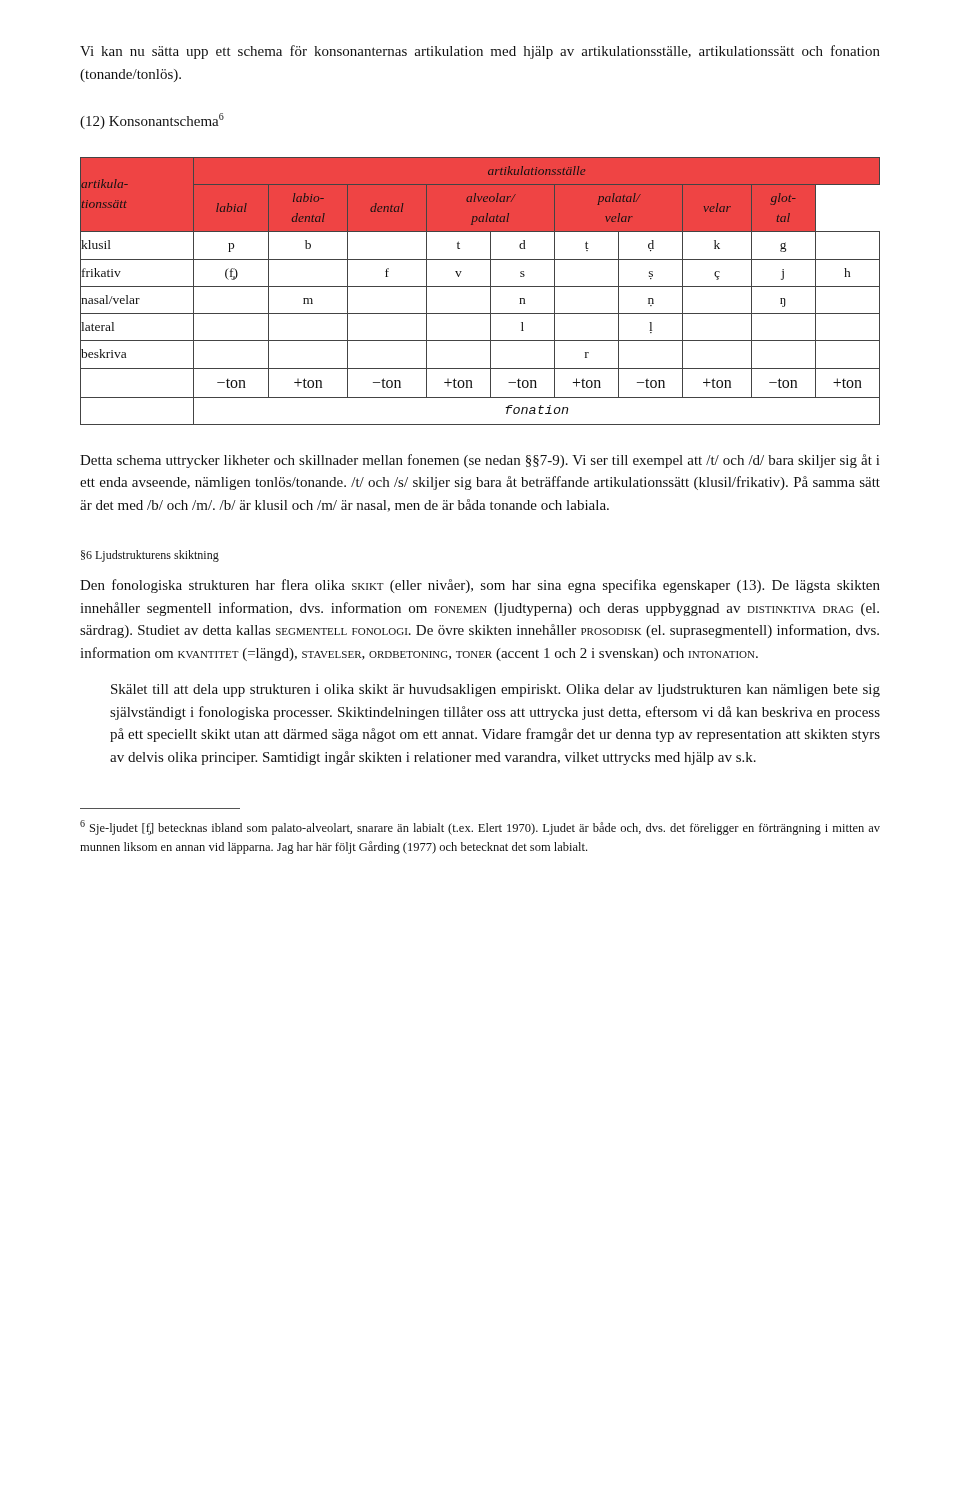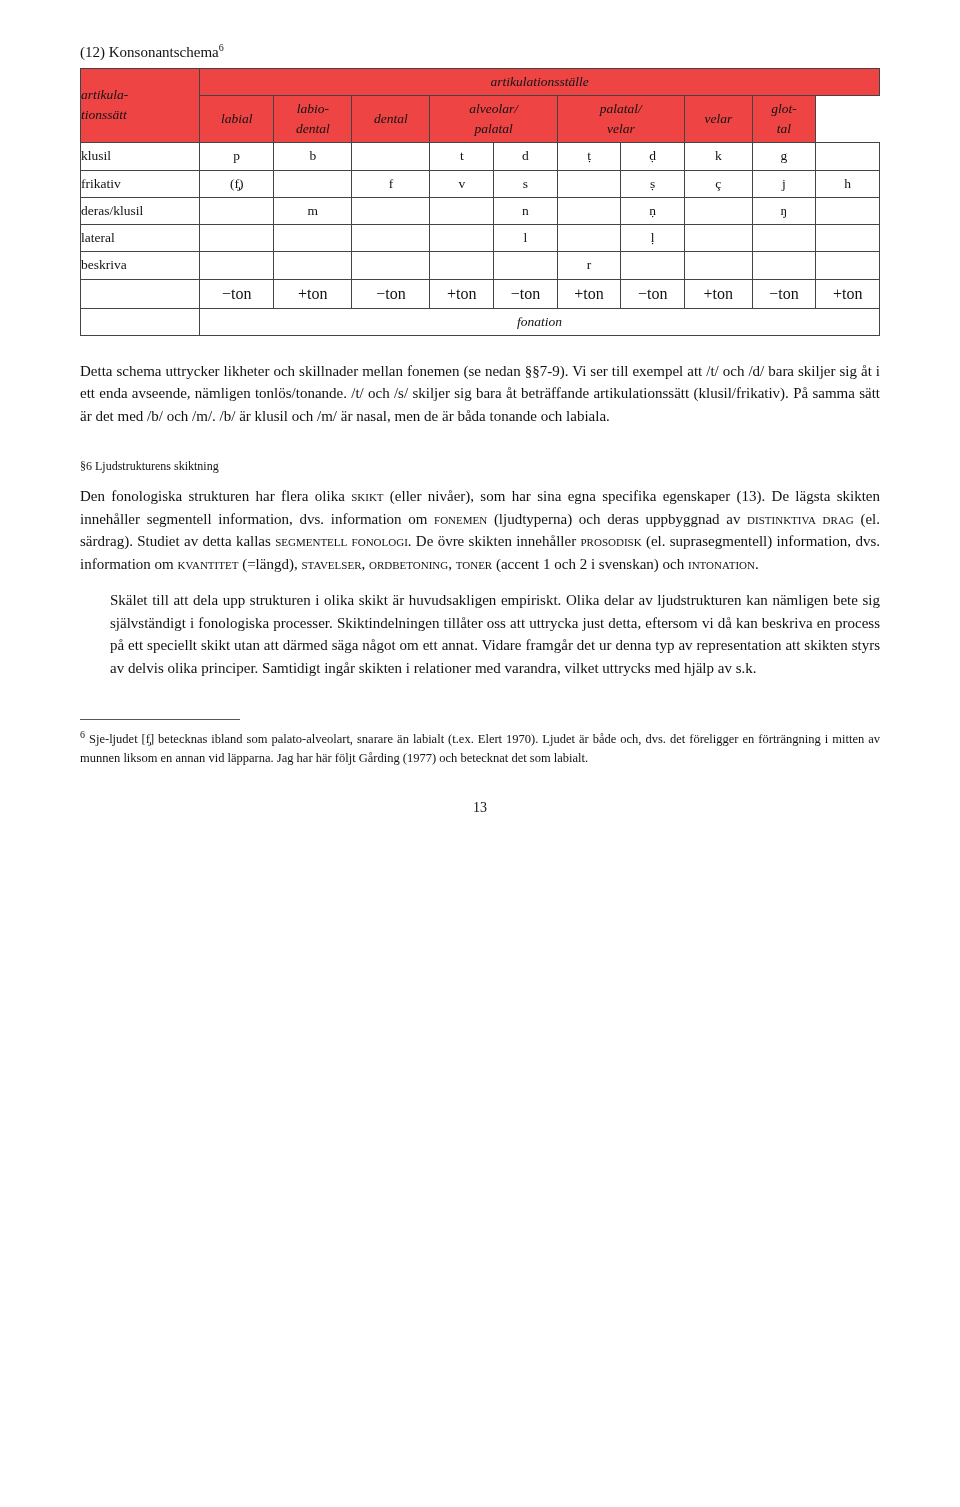--- a/index.html
+++ b/index.html
@@ -19,21 +19,21 @@
     }
     .intro-para {
       text-align: justify;
       margin-bottom: 24px;
     }
     .schema-section {
       margin-bottom: 24px;
     }
     .schema-label {
       font-size: 15px;
-      margin-bottom: 4px;
+      margin-bottom: 24px;
     }
     .schema-table-wrapper {
       width: 100%;
       overflow-x: auto;
     }
     table.konsonant {
       border-collapse: collapse;
       width: 100%;
       font-size: 13.5px;
     }
@@ -92,20 +92,21 @@
     sup {
       font-size: 10px;
       vertical-align: super;
     }
   </style>
 </head>
 <body>
 
 <div class="page-content">
 
+  <p class="intro-para">Vi kan nu sätta upp ett schema för konsonanternas artikulation med hjälp av artikulationsställe, artikulationssätt och fonation (tonande/tonlös).</p>
 
   <div class="schema-section">
     <div class="schema-label">
       <span>(12) Konsonantschema</span><sup>6</sup>
     </div>
 
     <div class="schema-table-wrapper">
       <table class="konsonant">
         <thead>
           <tr>
@@ -146,21 +147,21 @@
             <td>v</td>
             <td>s</td>
             <td></td>
             <td>ṣ</td>
             <td>ç</td>
             <td>j</td>
             <td>h</td>
           </tr>
 
           <tr>
-            <td class="row-header">deras/klusil</td>
+            <td class="row-header">nasal/velar</td>
             <td></td>
             <td>m</td>
             <td></td>
             <td></td>
             <td>n</td>
             <td></td>
             <td>ṇ</td>
             <td></td>
             <td>ŋ</td>
             <td></td>
@@ -203,21 +204,21 @@
             <td>−ton</td>
             <td>+ton</td>
             <td>−ton</td>
             <td>+ton</td>
             <td>−ton</td>
             <td>+ton</td>
           </tr>
 
           <tr class="fonation-row">
             <td></td>
-            <td colspan="10" style="font-style:italic; text-align:center;">fonation</td>
+            <td colspan="10" style="font-style:italic; text-align:center;font-family:Liberation Mono, monospace;">fonation</td>
           </tr>
         </tbody>
       </table>
     </div>
   </div>
 
   <p class="body-para">Detta schema uttrycker likheter och skillnader mellan fonemen (se nedan §§7-9). Vi ser till exempel att /t/ och /d/ bara skiljer sig åt i ett enda avseende, nämligen tonlös/tonande. /t/ och /s/ skiljer sig bara åt beträffande artikulationssätt (klusil/frikativ). På samma sätt är det med /b/ och /m/. /b/ är klusil och /m/ är nasal, men de är båda tonande och labiala.</p>
 
 
   <div class="section-heading">§6 Ljudstrukturens skiktning</div>
@@ -229,15 +230,14 @@
   <p class="body-para" style="margin-left:2em;">
     Skälet till att dela upp strukturen i olika skikt är huvudsakligen empiriskt. Olika delar av ljudstrukturen kan nämligen bete sig självständigt i fonologiska processer. Skiktindelningen tillåter oss att uttrycka just detta, eftersom vi då kan beskriva en process på ett speciellt skikt utan att därmed säga något om ett annat. Vidare framgår det ur denna typ av representation att skikten styrs av delvis olika principer. Samtidigt ingår skikten i relationer med varandra, vilket uttrycks med hjälp av s.k.
   </p>
 
   <hr class="footnote-divider">
   <p class="footnote">
     <sup>6</sup>
     <span>Sje-ljudet [f̡] betecknas ibland som palato-alveolart, snarare än labialt (t.ex. Elert 1970). Ljudet är både och, dvs. det föreligger en förträngning i mitten av munnen liksom en annan vid läpparna. Jag har här följt Gårding (1977) och betecknat det som labialt.</span>
   </p>
 
-  <div class="page-number">13</div>
 
 </div>
 
 </body></html>

